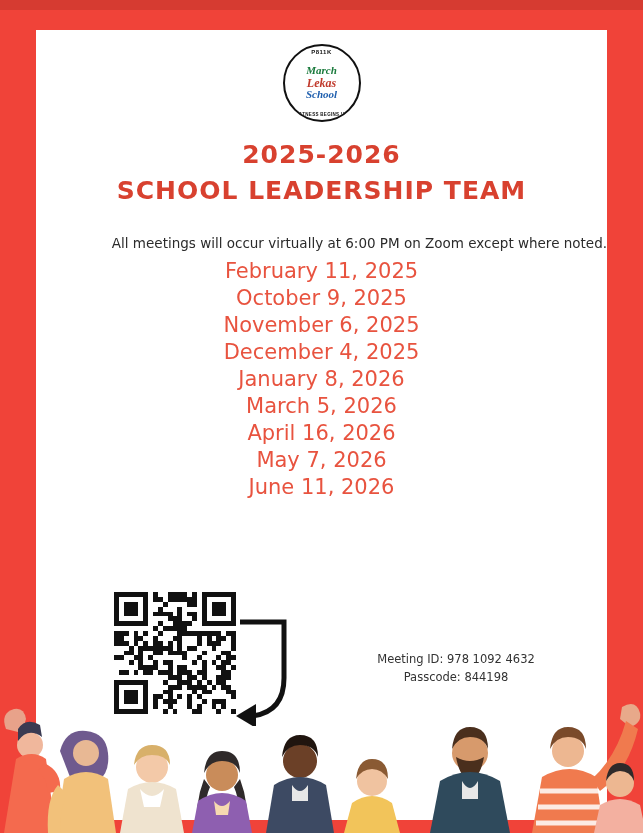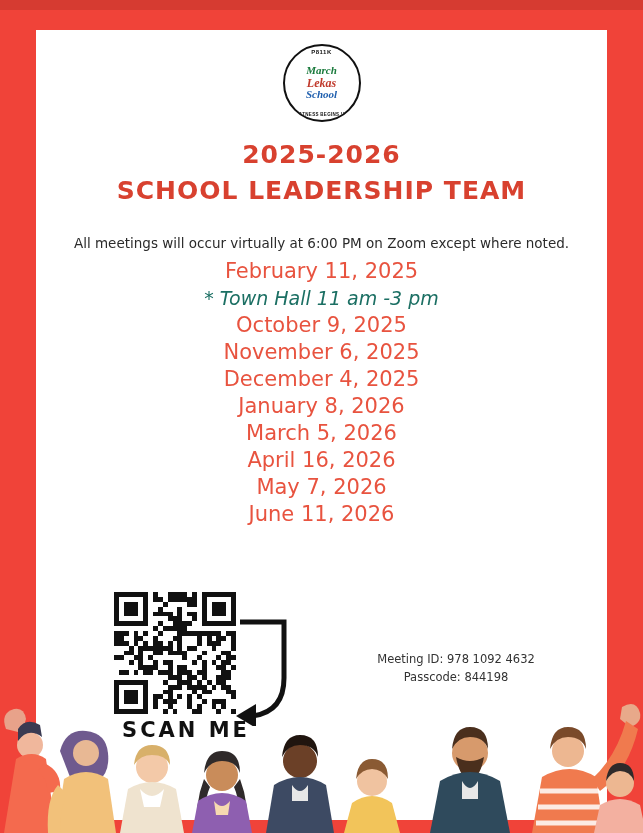--- a/index.html
+++ b/index.html
@@ -91,21 +91,21 @@
     margin: 0;
   }
   .h-year { font-size: 25px; line-height: 34px; }
   .h-dbn  { font-size: 25px; line-height: 38px; }
   .h-title{ font-size: 25px; line-height: 38px; }
 
   .note {
     position: absolute;
     top: 205px;
     left: 0; right: 0;
-    text-align: center;
+    text-align: right;
     font-size: 13.5px;
     color: #2b2b2b;
     font-family: "DejaVu Sans", sans-serif;
   }
 
   
   .dates {
     position: absolute;
     top: 228px;
     left: 0; right: 0;
@@ -202,21 +202,20 @@
 
     <div class="heading-block">
       <div class="h-year">2025-2026</div>
       <div class="h-title">SCHOOL LEADERSHIP TEAM</div>
     </div>
 
     <div class="note">All meetings will occur virtually at 6:00 PM on Zoom except where noted.</div>
 
     <div class="dates" id="dates-list">
         <div class="date-line">February 11, 2025</div>
-        <div class="date-line teal-italic">* Town Hall 11 am -3 pm</div>
         <div class="date-line">October 9, 2025</div>
         <div class="date-line">November 6, 2025</div>
         <div class="date-line">December 4, 2025</div>
         <div class="date-line">January 8, 2026</div>
         <div class="date-line">March 5, 2026</div>
         <div class="date-line">April 16, 2026</div>
         <div class="date-line">May 7, 2026</div>
         <div class="date-line">June 11, 2026</div>
       </div>
 
@@ -536,21 +535,20 @@
           <div class="cell" style="left: 9.76px; top: 117.12px; width: 4.88px; height: 4.88px;"></div>
           <div class="cell" style="left: 14.64px; top: 117.12px; width: 4.88px; height: 4.88px;"></div>
           <div class="cell" style="left: 19.52px; top: 117.12px; width: 4.88px; height: 4.88px;"></div>
           <div class="cell" style="left: 24.4px; top: 117.12px; width: 4.88px; height: 4.88px;"></div>
           <div class="cell" style="left: 29.28px; top: 117.12px; width: 4.88px; height: 4.88px;"></div>
         </div>
       <svg class="arrow" width="70" height="110" viewBox="0 0 70 110">
         <path d="M14 6 L58 6 L58 62 Q58 96 26 100" fill="none" stroke="#111" stroke-width="5"></path>
         <polygon points="30,88 30,112 10,100" fill="#111"></polygon>
       </svg>
-      <div class="scan-me">SCAN ME</div>
     </div>
 
     <div class="meeting-info">
       <div>Meeting ID: 978 1092 4632</div>
       <div>Passcode: 844198</div>
     </div>
   </div>
 
   <svg class="people" viewBox="0 0 643 200">
 

